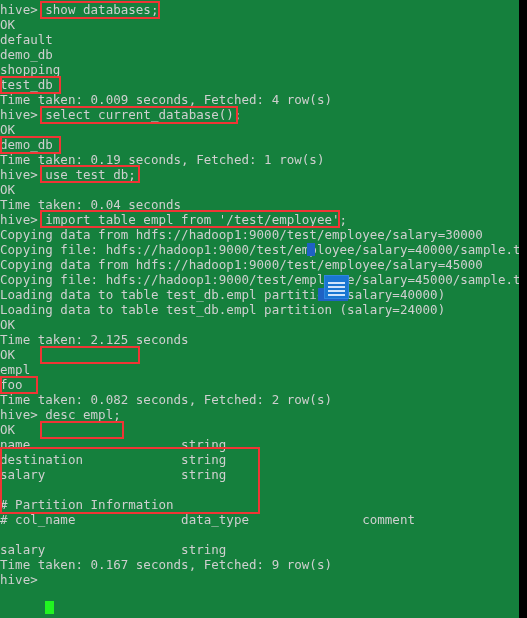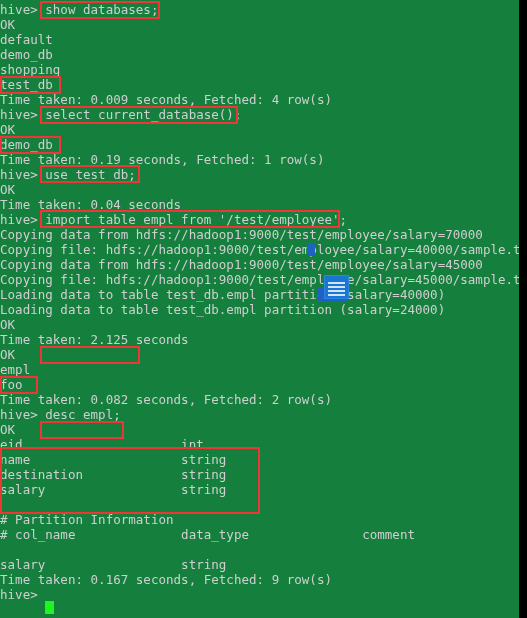--- a/index.html
+++ b/index.html
@@ -77,35 +77,34 @@
       <div class="line">test_db</div>
       <div class="line">Time taken: 0.009 seconds, Fetched: 4 row(s)</div>
       <div class="line">hive&gt; select current_database();</div>
       <div class="line">OK</div>
       <div class="line">demo_db</div>
       <div class="line">Time taken: 0.19 seconds, Fetched: 1 row(s)</div>
       <div class="line">hive&gt; use test_db;</div>
       <div class="line">OK</div>
       <div class="line">Time taken: 0.04 seconds</div>
       <div class="line">hive&gt; import table empl from '/test/employee';</div>
-      <div class="line">Copying data from hdfs://hadoop1:9000/test/employee/salary=70000</div>
+      <div class="line">Copying data from hdfs://hadoop1:9000/test/employee/salary=30000</div>
       <div class="line">Copying file: hdfs://hadoop1:9000/test/employee/salary=40000/sample.txt</div>
       <div class="line">Copying data from hdfs://hadoop1:9000/test/employee/salary=45000</div>
       <div class="line">Copying file: hdfs://hadoop1:9000/test/employee/salary=45000/sample.txt</div>
       <div class="line">Loading data to table test_db.empl partition (salary=40000)</div>
       <div class="line">Loading data to table test_db.empl partition (salary=24000)</div>
       <div class="line">OK</div>
       <div class="line">Time taken: 2.125 seconds</div>
       <div class="line">OK</div>
       <div class="line">empl</div>
       <div class="line">foo</div>
       <div class="line">Time taken: 0.082 seconds, Fetched: 2 row(s)</div>
       <div class="line">hive&gt; desc empl;</div>
       <div class="line">OK</div>
-      <div class="line">eid                     int</div>
       <div class="line">name                    string</div>
       <div class="line">destination             string</div>
       <div class="line">salary                  string</div>
       <div class="line blank"> </div>
       <div class="line"># Partition Information</div>
       <div class="line"># col_name              data_type               comment</div>
       <div class="line blank"> </div>
       <div class="line">salary                  string</div>
       <div class="line">Time taken: 0.167 seconds, Fetched: 9 row(s)</div>
       <div class="line">hive&gt; </div>

